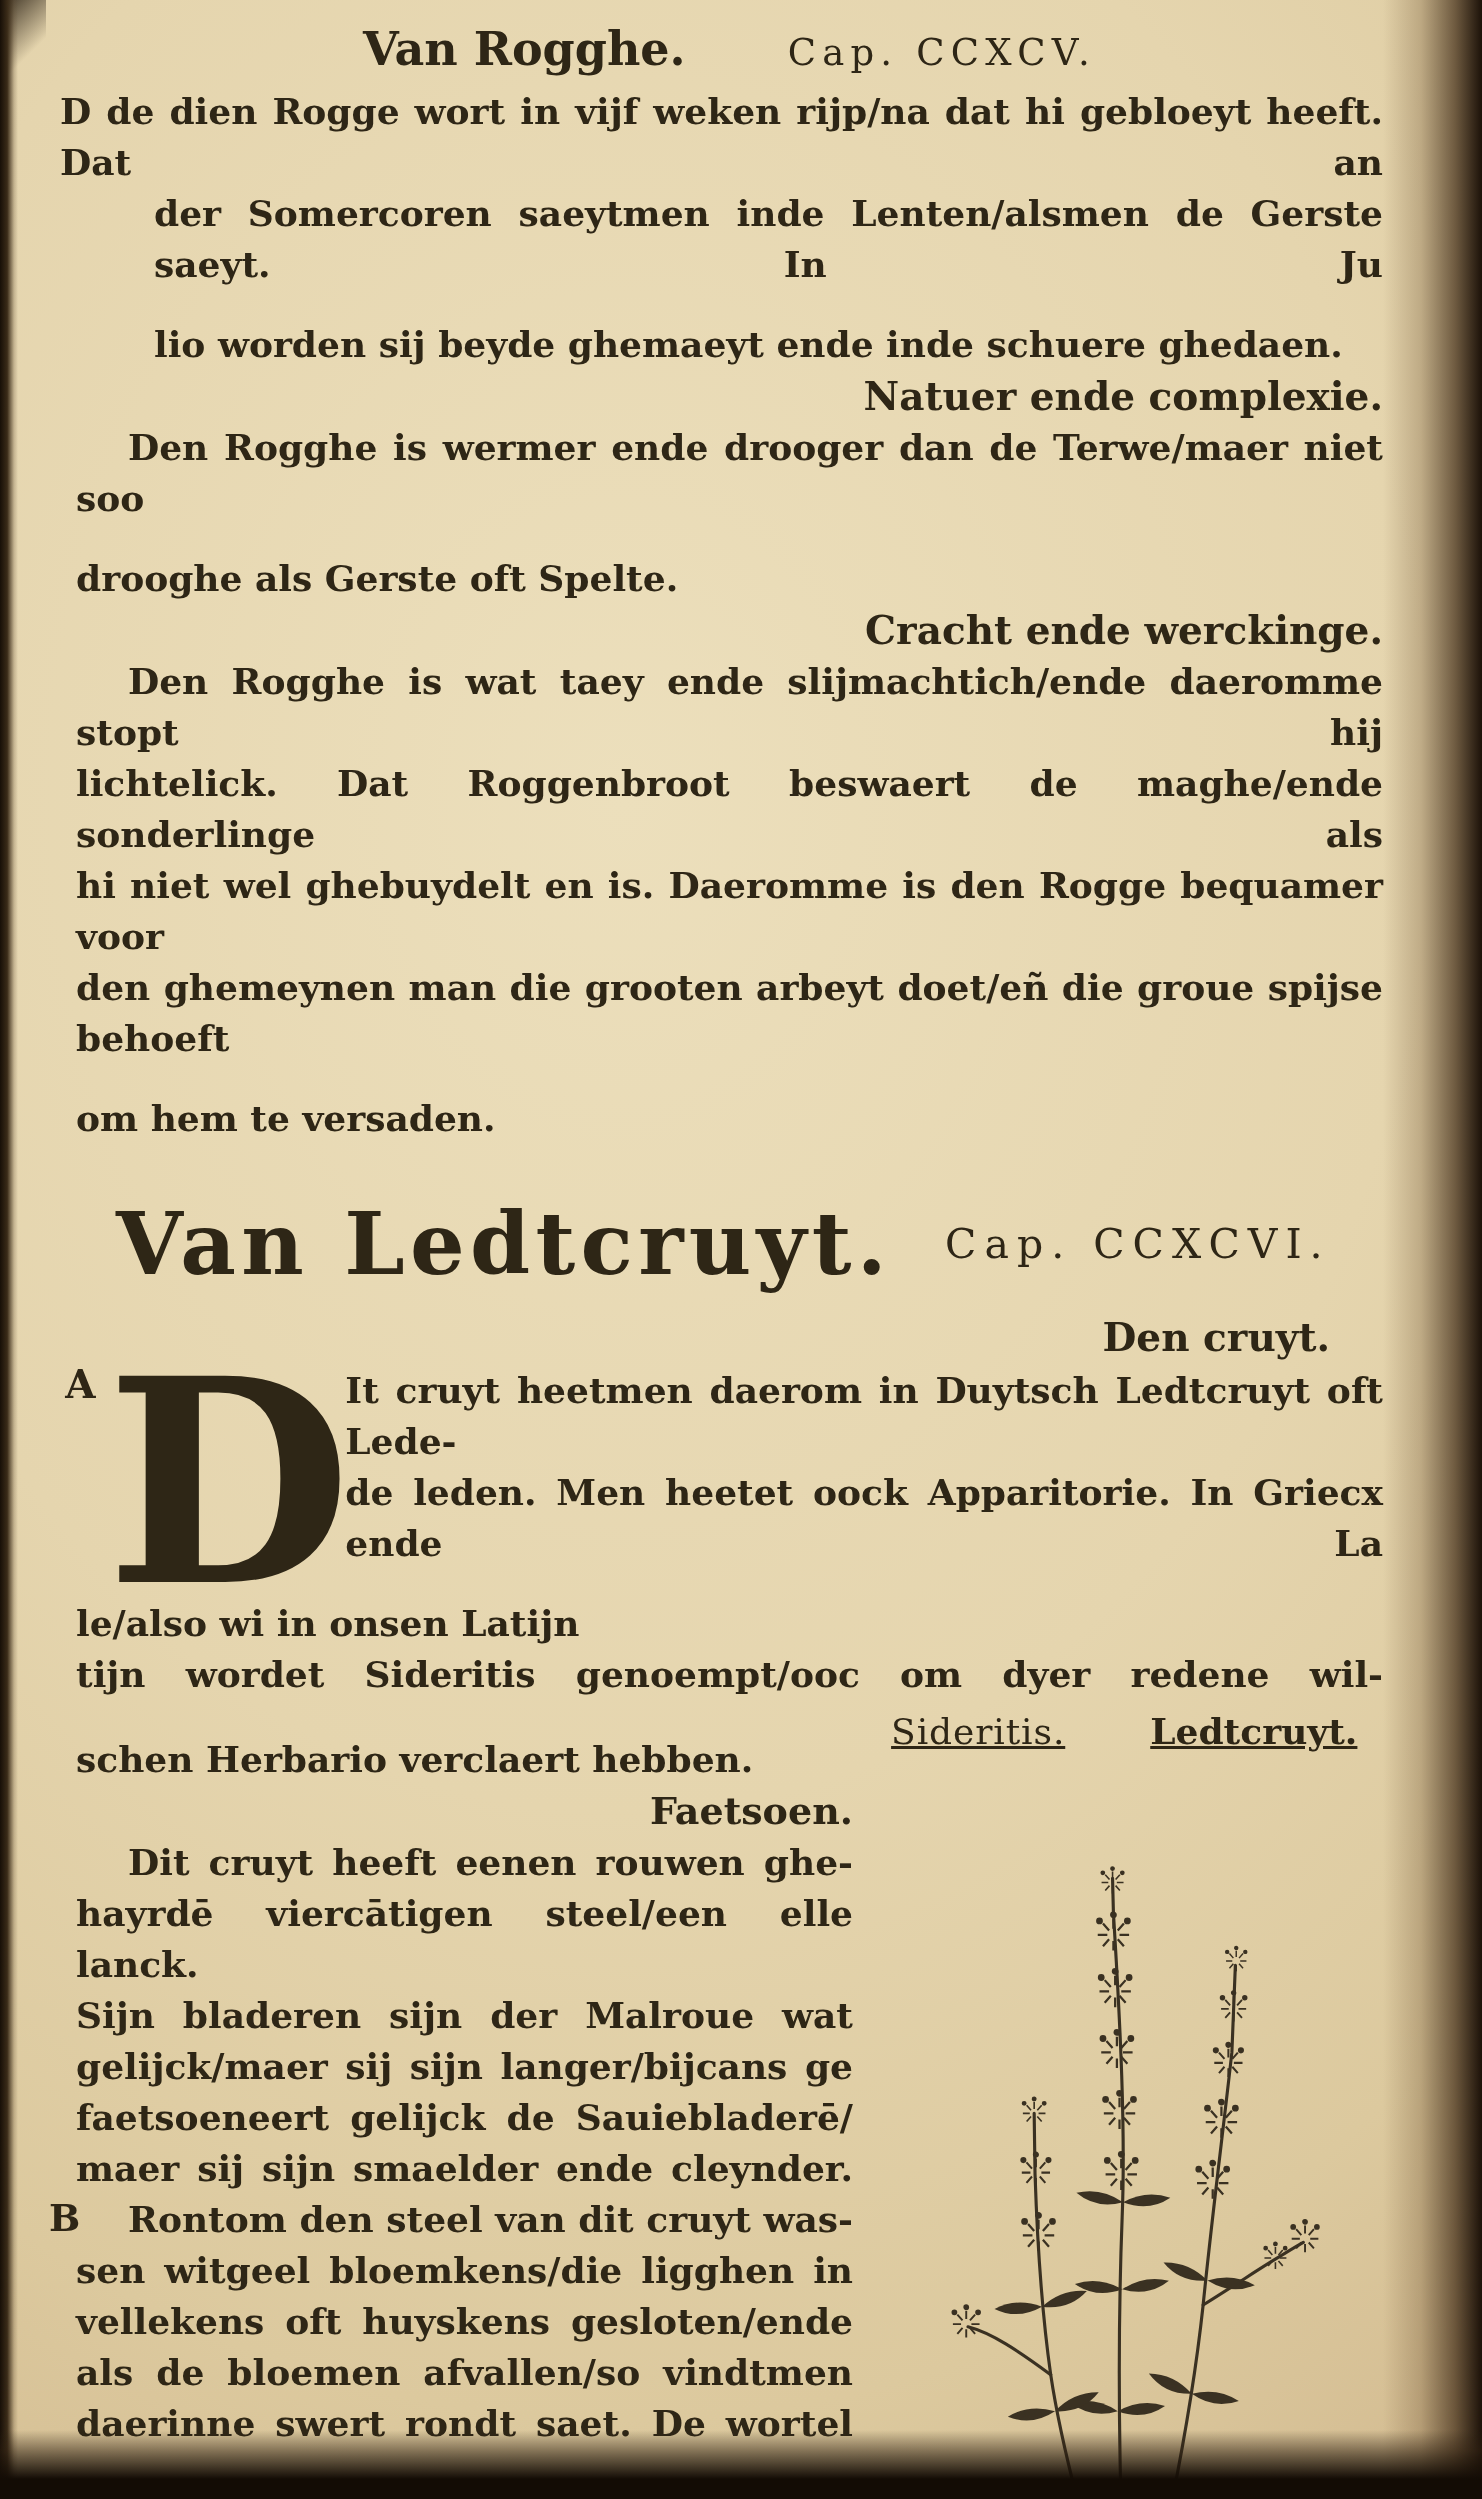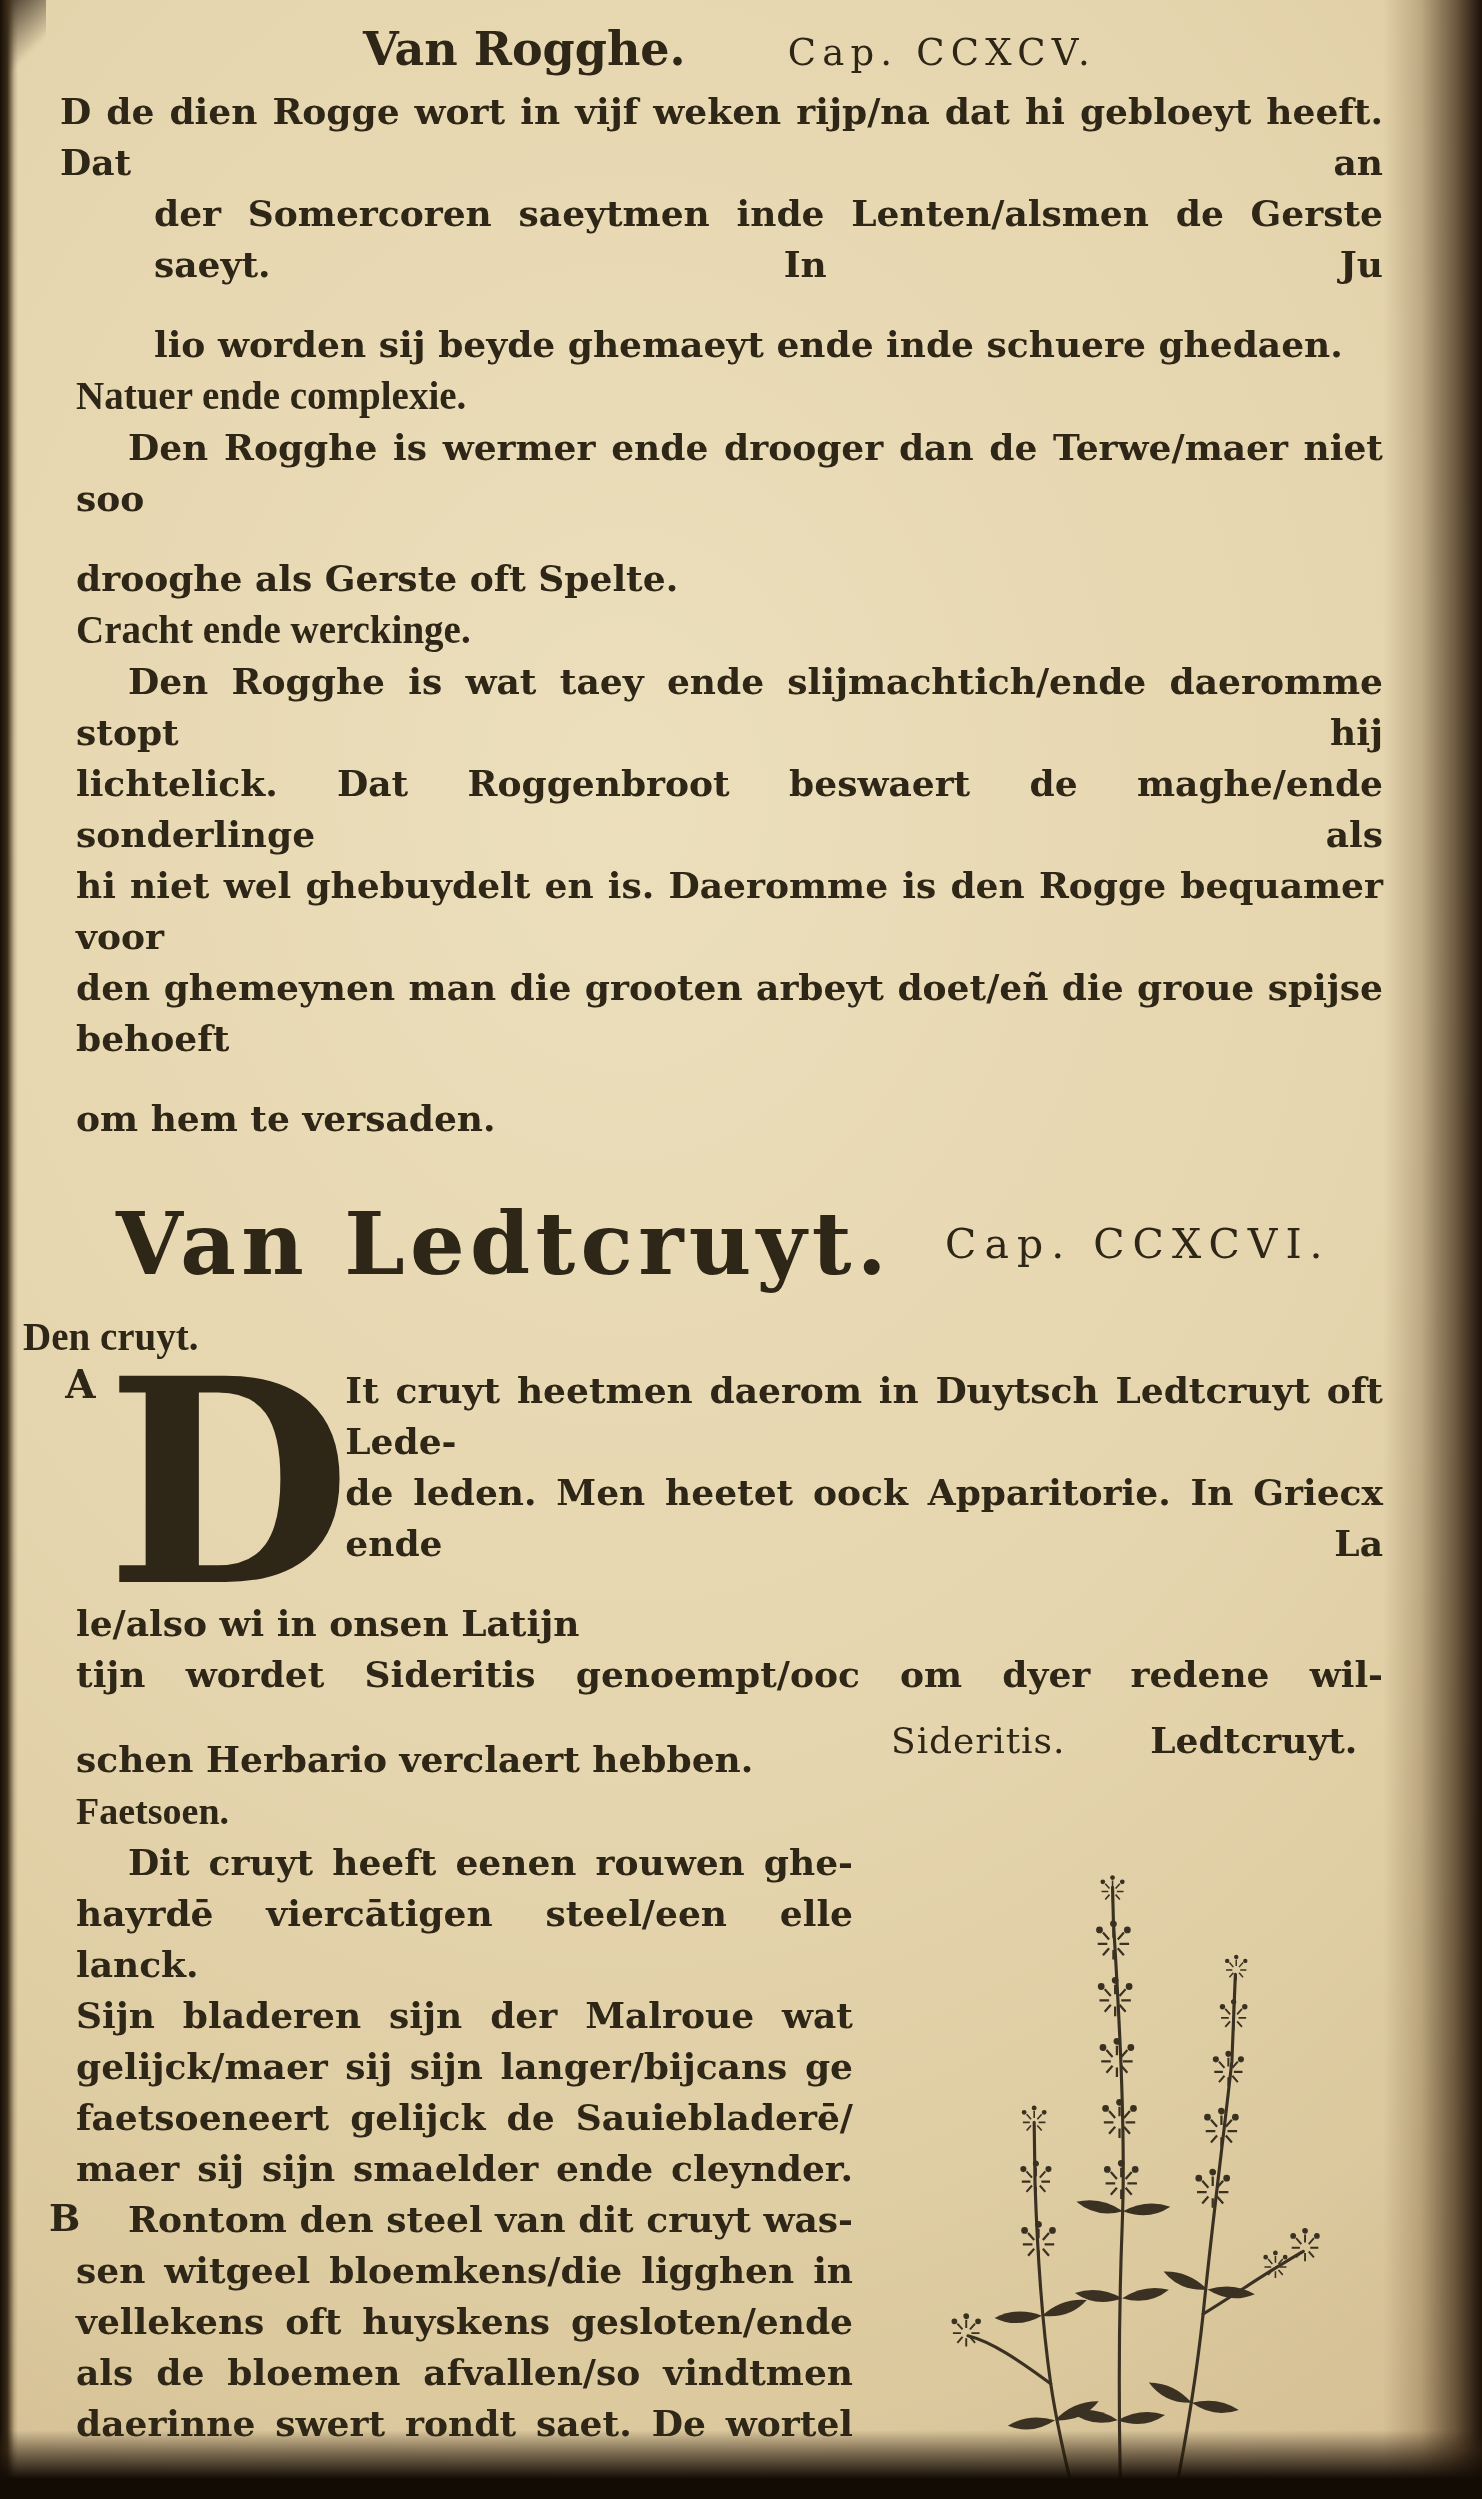--- a/index.html
+++ b/index.html
@@ -19,41 +19,41 @@
      background:linear-gradient(135deg,rgba(30,20,10,.85) 0%,rgba(30,20,10,0) 62%);}
   
   .bl{font-weight:bold;}
   .line{font-size:36px;line-height:51px;font-weight:bold;
         text-align:justify;text-align-last:justify;white-space:normal;}
   .line.short{text-align-last:left;margin-top:29px;}
   .ind{text-indent:52px;}
   .chap-head{display:flex;justify-content:center;align-items:baseline;gap:102px;height:64px;}
   .chap-title{font-size:46px;font-weight:bold;}
   .chap-num{font-size:37px;letter-spacing:6.2px;}
-  .mid-head{font-size:39px;font-weight:bold;text-align:left;line-height:52px;font-family:Liberation Serif, serif;}
+  .mid-head{font-size:39px;font-weight:bold;text-align:right;line-height:52px;}
   .intro .line0{margin-left:-16px;}
   .intro .lineN{margin-left:78px;}
   .big-title-row{display:flex;align-items:center;margin:32px 0 0 40px;height:135px;}
   .big-title{font-size:86px;font-weight:bold;letter-spacing:5.3px;line-height:134px;}
   .big-num{font-size:41px;letter-spacing:8px;margin-left:53px;}
   .naem-head{transform:translateX(-53px);}
   .naem-para{position:relative;margin-top:1.8px;}
   .margin-a{position:absolute;left:-10.7px;top:-3.6px;font-size:39px;font-weight:bold;}
   .dropcap{float:left;width:225px;font-size:283px;line-height:221px;font-weight:bold;
            text-align:center;margin:7.1px 14.3px 0 30px;}
   .margin-b{position:absolute;left:-27px;top:1.8px;font-size:37px;font-weight:bold;}
   
   .twocol{display:flex;margin-top:5.3px;}
   .lcol{width:777px;}
   .lcol .line{font-size:36px;}
   .lcol .mid-head{font-size:38px;}
   .bpara{position:relative;}
   .rcol{width:530px;box-sizing:border-box;padding-left:12.5px;}
   .fig-caption{display:flex;justify-content:center;gap:85px;align-items:baseline;
-               height:55px;margin-top:14px;}
+               height:55px;margin-top:5px;text-decoration:underline;}
   .cap-latin{font-size:36px;letter-spacing:0.9px;}
   .cap-dutch{font-size:36px;font-weight:bold;text-align:right;}
   .figure{height:1080px;}
   .figure svg{width:100%;height:100%;}
 </style>
 </head>
 <body>
 
 <div class="stage">
   <div class="page">

